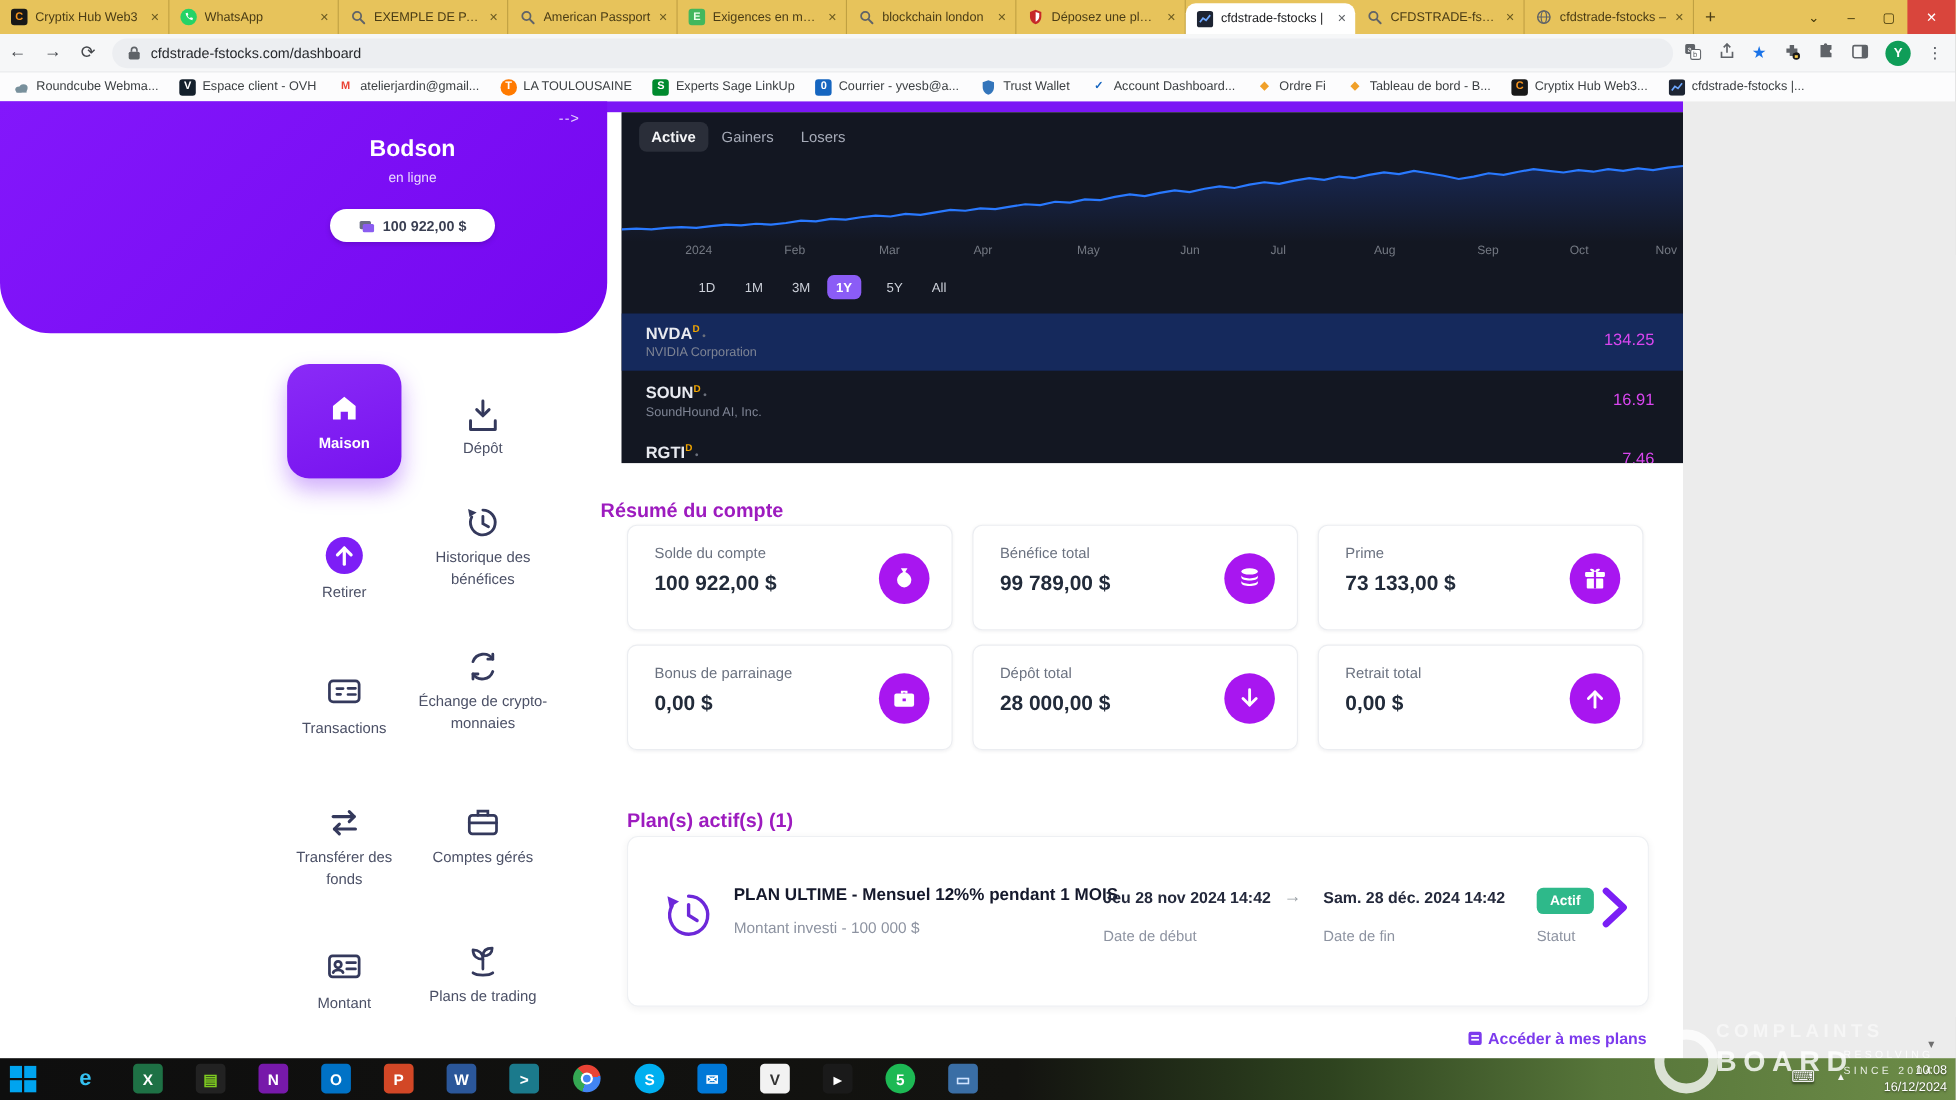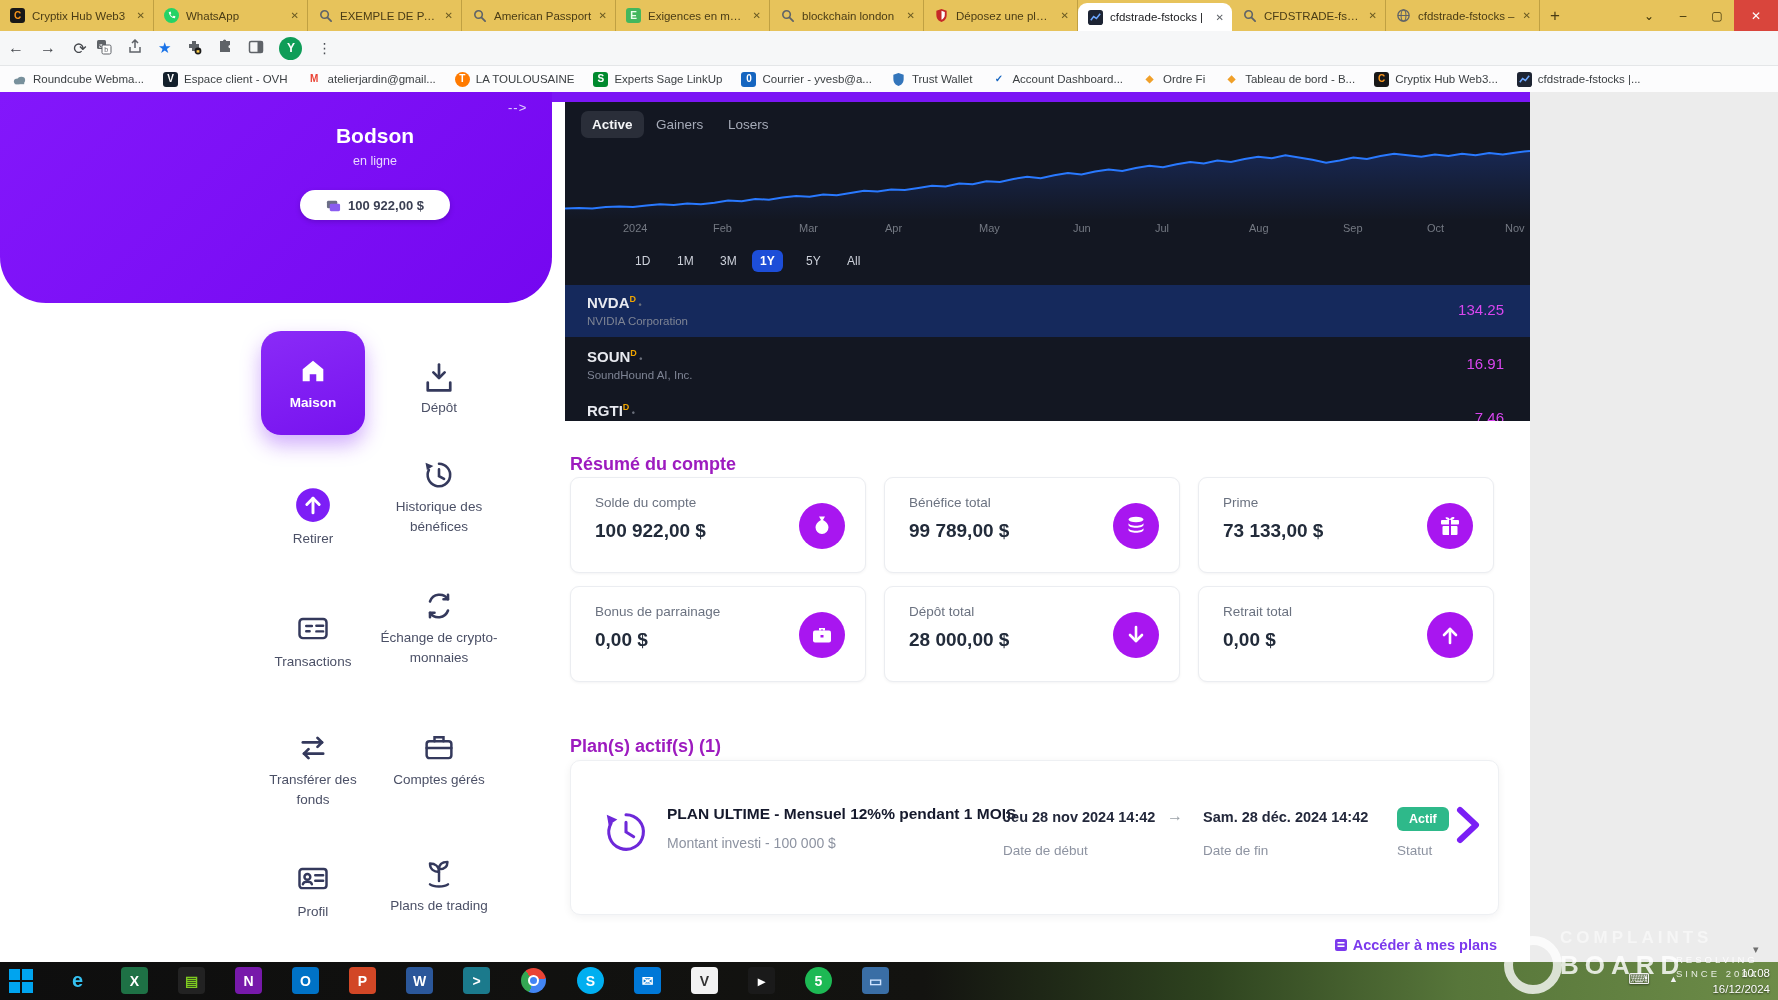--- a/index.html
+++ b/index.html
@@ -51,21 +51,21 @@
            color:#fff;font-size:13.5px;font-weight:bold;}
   .navicon{position:absolute;width:36px;height:36px;color:#34395c;}
   .navicon svg{width:100%;height:100%;}
   .navlabel{position:absolute;width:124px;text-align:center;font-size:13.5px;line-height:1.45;color:#4b5066;}
   
   .market-panel{position:absolute;left:565px;top:10px;width:965px;height:319px;background:#131722;overflow:hidden;}
   .mp-chip{position:absolute;font-size:13.5px;color:#a6abb8;padding:6px 11px;border-radius:7px;}
   .mp-chip.active{background:#2a2e39;color:#f4f5f7;font-weight:bold;}
   .axis-label{position:absolute;top:120px;font-size:11px;color:#747983;}
   .range{position:absolute;top:148px;font-size:12px;color:#cdd1da;padding:4px 8px;border-radius:6px;margin-left:44px;}
-  .range.active{background:#1d4ed8;color:#fff;font-weight:bold;}
+  .range.active{background:#8b5cf6;color:#fff;font-weight:bold;}
   .stock-row{position:absolute;left:0;width:965px;}
   .stock-row.selected{background:#15295c;}
   .st-sym{position:absolute;left:22px;top:9px;font-size:15px;font-weight:bold;color:#e8eaf0;}
   .st-sup{font-size:9px;color:#f0a500;vertical-align:super;font-weight:bold;}
   .st-dot{font-size:9px;color:#6b707c;}
   .st-name{position:absolute;left:22px;top:30px;font-size:11.5px;color:#7e8494;}
   .st-price{position:absolute;right:26px;top:16px;font-size:15px;color:#d946ef;}
   
   .section-title{position:absolute;font-size:18px;font-weight:bold;color:#9d1bbf;}
   .card{position:absolute;width:296px;height:96px;background:#fff;border:1px solid #ebedf1;border-radius:9px;
@@ -217,20 +217,27 @@
       <div class="winbtn">–</div>
       <div class="winbtn">▢</div>
       <div class="winbtn close">✕</div>
     </div>
   </div>
 
   <div class="toolbar">
     <div class="navbtn">←</div>
     <div class="navbtn">→</div>
     <div class="navbtn">⟳</div>
+    <div class="addressbar">
+      <svg width="12" height="14" viewBox="0 0 12 14">
+          <rect x="1" y="6" width="10" height="7" rx="1.5" fill="#5f6368"></rect>
+          <path d="M3.5 6V4.5a2.5 2.5 0 0 1 5 0V6" fill="none" stroke="#5f6368" stroke-width="1.5"></path>
+        </svg>
+      <span class="url">cfdstrade-fstocks.com/dashboard</span>
+    </div>
     <div class="tbicons">
       <span class="tbicon">
         <svg width="16" height="16" viewBox="0 0 16 16">
             <rect x="1" y="1" width="9" height="9" rx="1.5" fill="#5f6368"></rect>
             <text x="3" y="8.5" font-size="7" fill="#fff">a</text>
             <rect x="6" y="6" width="9" height="9" rx="1.5" fill="#fff" stroke="#5f6368"></rect>
             <text x="8.2" y="13" font-size="7" fill="#5f6368">b</text>
           </svg>
       </span>
       <span class="tbicon">
@@ -397,21 +404,21 @@
             <path d="M12 10V6.5h8V10"></path>
             <path d="M5 16h22"></path>
           </svg></div>
         <div class="navlabel" style="left: 377px; top: 678px;">Comptes gérés</div>
         <div class="navicon" style="left: 295px; top: 768px;"><svg viewBox="0 0 32 32" fill="none" stroke="currentColor" stroke-width="2.2" stroke-linecap="round">
             <rect x="4" y="8" width="24" height="17" rx="2.5"></rect>
             <circle cx="11" cy="15" r="2.6"></circle>
             <path d="M7 21.5c.6-2.8 7.4-2.8 8 0"></path>
             <path d="M18 13.5h7M18 18.5h7"></path>
           </svg></div>
-        <div class="navlabel" style="left: 251px; top: 810px;">Profil</div>
+        <div class="navlabel" style="left: 251px; top: 810px;">Montant</div>
         <div class="navicon" style="left: 421px; top: 762px;"><svg viewBox="0 0 32 32" fill="none" stroke="currentColor" stroke-width="2.2" stroke-linecap="round" stroke-linejoin="round">
             <path d="M16 24v-8"></path>
             <path d="M16 16c0-5-3.5-7.5-8-7.5 0 5 3.5 7.5 8 7.5z"></path>
             <path d="M16 13.5c0-4.5 3.2-6.5 7.5-6.5 0 4.5-3.2 6.5-7.5 6.5z"></path>
             <path d="M8 27c3 2.4 13 2.4 16 0"></path>
           </svg></div>
         <div class="navlabel" style="left: 377px; top: 804px;">Plans de trading</div>
       </div>
 
     <div class="market-panel" id="mp">
@@ -462,21 +469,21 @@
             <div class="st-name">SoundHound AI, Inc.</div>
             <div class="st-price">16.91</div>
           </div>
           <div class="stock-row" style="top: 291px; height: 40px;">
             <div class="st-sym"><span>RGTI</span><span class="st-sup">D</span><span class="st-dot"> •</span></div>
             <div class="st-price">7.46</div>
           </div>
         </div>
     </div>
 
-    <div class="section-title" style="left:570px;top:362px;">Résumé du compte</div>
+    <div class="section-title" style="left:546px;top:362px;">Résumé du compte</div>
     <div id="cards">
         <div class="card" style="left: 570px; top: 385px;">
           <div class="card-label">Solde du compte</div>
           <div class="card-value">100 922,00 $</div>
           <div class="card-icon">
             <svg viewBox="0 0 24 24">
               <path d="M9 2.5h6l-2 3.4c3.4 1.6 5.5 4.4 5.5 7.3A6.8 6.8 0 0 1 12 20a6.8 6.8 0 0 1-6.5-6.8c0-2.9 2.1-5.7 5.5-7.3z" fill="#fff"></path>
             </svg>
           </div>
         </div>

